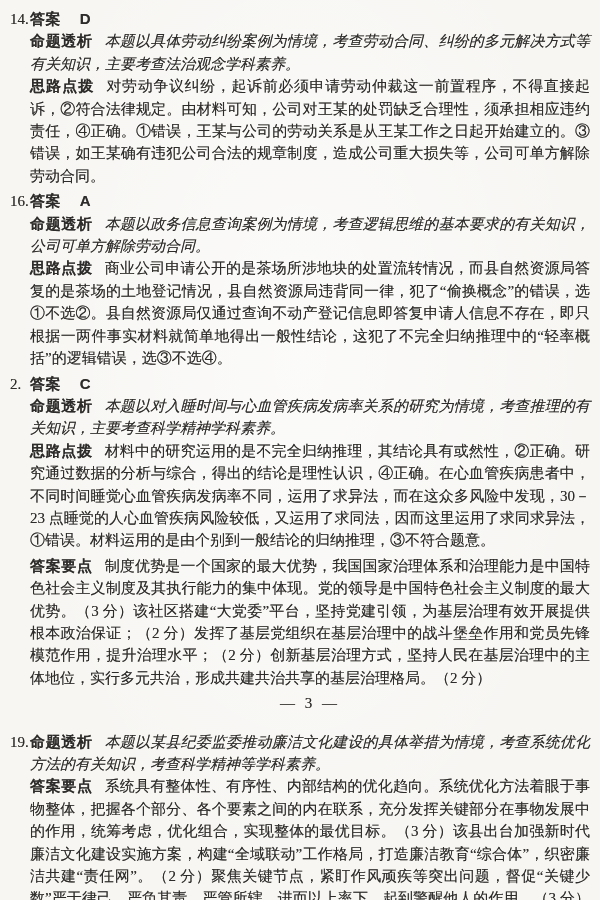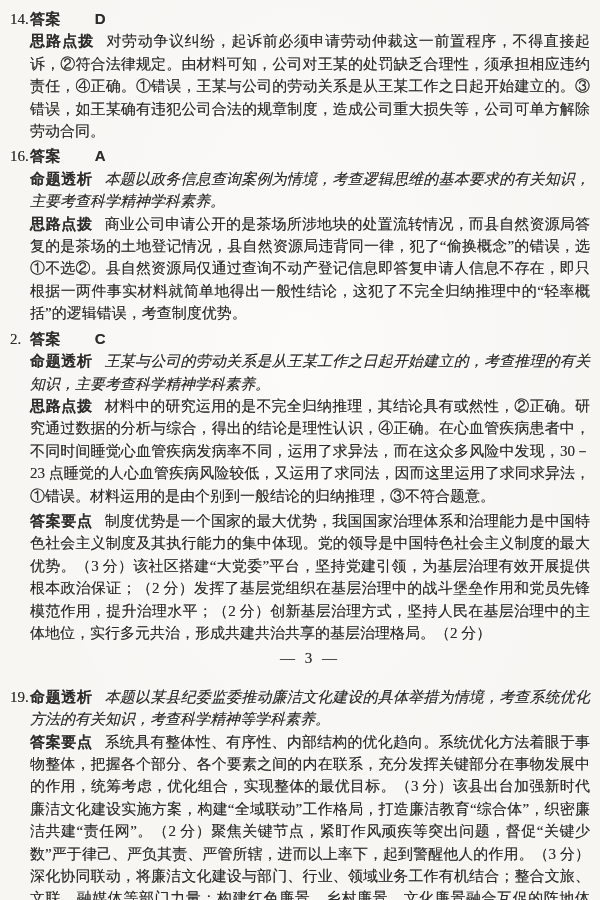--- a/index.html
+++ b/index.html
@@ -33,21 +33,21 @@
     left: -20px; top: 0;
     font-weight: 400;
     white-space: nowrap;
   }
   .lbl {
     font-weight: 700;
     font-family: "Liberation Sans", "DejaVu Sans", sans-serif;
     letter-spacing: .5px;
     margin-right: .8em;
   }
-  .answer-line .lbl { margin-right: 16px; }
+  .answer-line .lbl { margin-right: 1px; }
   .ans {
     font-weight: 700;
     font-family: "Liberation Sans", "DejaVu Sans", sans-serif;
     margin-left: 14px;
   }
   .kai-text { font-style: italic; }
   .pageno {
     text-align: center;
     font-size: 15px;
     line-height: 22.4px;
@@ -61,46 +61,49 @@
 
 <div class="page">
 
   <article class="item">
     <div class="answer-line">
       <span class="num">14.</span>
       <span class="lbl">答案</span>
       <span class="ans">D</span>
     </div>
     <p class="para">
+      <span class="lbl">命题透析</span><span class="kai-text">本题以具体劳动纠纷案例为情境，考查劳动合同、纠纷的多元解决方式等有关知识，主要考查法治观念学科素养。</span>
+    </p>
+    <p class="para">
       <span class="lbl">思路点拨</span><span>对劳动争议纠纷，起诉前必须申请劳动仲裁这一前置程序，不得直接起诉，②符合法律规定。由材料可知，公司对王某的处罚缺乏合理性，须承担相应违约责任，④正确。①错误，王某与公司的劳动关系是从王某工作之日起开始建立的。③错误，如王某确有违犯公司合法的规章制度，造成公司重大损失等，公司可单方解除劳动合同。</span>
     </p>
   </article>
 
   <article class="item">
     <div class="answer-line">
       <span class="num">16.</span>
       <span class="lbl">答案</span>
       <span class="ans">A</span>
     </div>
     <p class="para">
-      <span class="lbl">命题透析</span><span class="kai-text">本题以政务信息查询案例为情境，考查逻辑思维的基本要求的有关知识，主要考查科学精神学科素养。</span>
+      <span class="lbl">命题透析</span><span class="kai-text">本题以政务信息查询案例为情境，考查逻辑思维的基本要求的有关知识，公司可单方解除劳动合同。</span>
     </p>
     <p class="para">
-      <span class="lbl">思路点拨</span><span>商业公司申请公开的是茶场所涉地块的处置流转情况，而县自然资源局答复的是茶场的土地登记情况，县自然资源局违背同一律，犯了“偷换概念”的错误，选①不选②。县自然资源局仅通过查询不动产登记信息即答复申请人信息不存在，即只根据一两件事实材料就简单地得出一般性结论，这犯了不完全归纳推理中的“轻率概括”的逻辑错误，考查制度优势。</span>
+      <span class="lbl">思路点拨</span><span>商业公司申请公开的是茶场所涉地块的处置流转情况，而县自然资源局答复的是茶场的土地登记情况，县自然资源局违背同一律，犯了“偷换概念”的错误，选①不选②。县自然资源局仅通过查询不动产登记信息即答复申请人信息不存在，即只根据一两件事实材料就简单地得出一般性结论，这犯了不完全归纳推理中的“轻率概括”的逻辑错误，选③不选④。</span>
     </p>
   </article>
 
   <article class="item">
     <div class="answer-line">
       <span class="num">2.</span>
       <span class="lbl">答案</span>
       <span class="ans">C</span>
     </div>
     <p class="para">
-      <span class="lbl">命题透析</span><span class="kai-text">王某与公司的劳动关系是从王某工作之日起开始建立的，考查推理的有关知识，主要考查科学精神学科素养。</span>
+      <span class="lbl">命题透析</span><span class="kai-text">本题以对入睡时间与心血管疾病发病率关系的研究为情境，考查推理的有关知识，主要考查科学精神学科素养。</span>
     </p>
     <p class="para">
       <span class="lbl">思路点拨</span><span>材料中的研究运用的是不完全归纳推理，其结论具有或然性，②正确。研究通过数据的分析与综合，得出的结论是理性认识，④正确。在心血管疾病患者中，不同时间睡觉心血管疾病发病率不同，运用了求异法，而在这众多风险中发现，30－23 点睡觉的人心血管疾病风险较低，又运用了求同法，因而这里运用了求同求异法，①错误。材料运用的是由个别到一般结论的归纳推理，③不符合题意。</span>
     </p>
   </article>
 
   <article class="item">
     <p class="para">
       <span class="lbl">答案要点</span><span>制度优势是一个国家的最大优势，我国国家治理体系和治理能力是中国特色社会主义制度及其执行能力的集中体现。党的领导是中国特色社会主义制度的最大优势。（3 分）该社区搭建“大党委”平台，坚持党建引领，为基层治理有效开展提供根本政治保证；（2 分）发挥了基层党组织在基层治理中的战斗堡垒作用和党员先锋模范作用，提升治理水平；（2 分）创新基层治理方式，坚持人民在基层治理中的主体地位，实行多元共治，形成共建共治共享的基层治理格局。（2 分）</span>
     </p>

